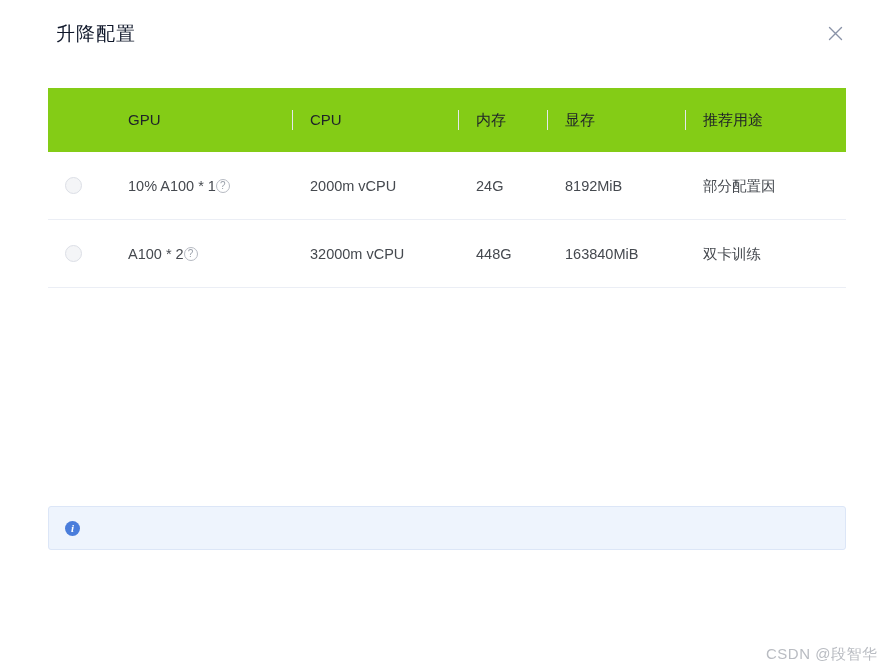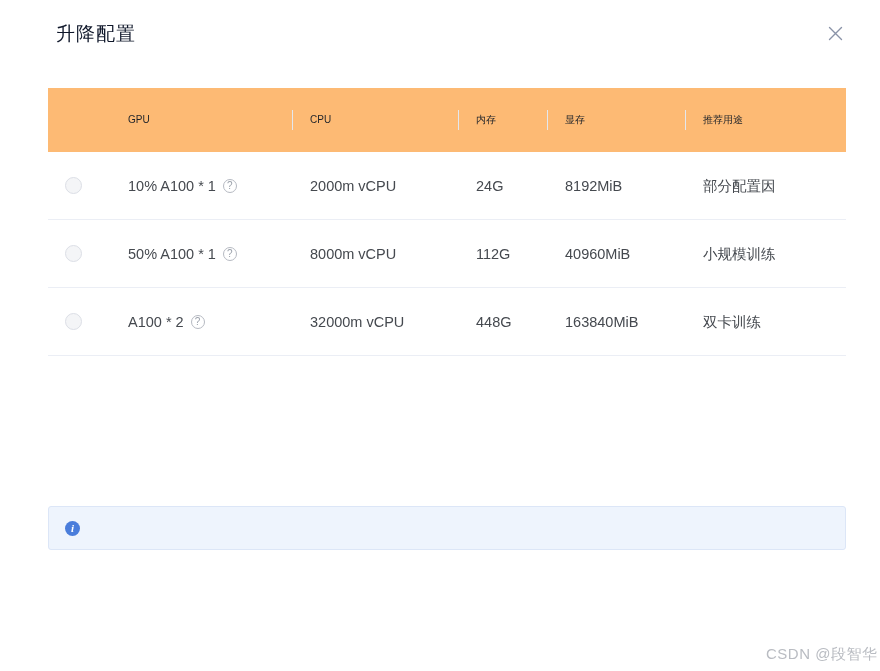--- a/index.html
+++ b/index.html
@@ -64,25 +64,25 @@
     top: 88px;
     width: 798px;
   }
   .cfg-table {
     width: 798px;
     border-collapse: collapse;
     table-layout: fixed;
     font-size: 14.5px;
   }
   .cfg-table thead th {
-    background: #fdba74;
+    background: #84cc16;
     height: 64px;
     font-weight: normal;
     color: #1f2329;
-    font-size: 10px;
+    font-size: 15px;
     text-align: left;
     padding: 0;
     vertical-align: middle;
     position: relative;
   }
   .cfg-table thead th .hd {
     display: block;
     padding-left: 18px;
     line-height: 20px;
   }
@@ -155,21 +155,21 @@
     margin-left: -4px;
     margin-top: -4px;
     border-radius: 50%;
     background: #4a7ddb;
   }
 
   
   .gpu-cell {
     display: flex;
     align-items: center;
-    gap: 7px;
+    gap: 0;
     padding-left: 18px;
     line-height: 20px;
     white-space: nowrap;
     position: relative;
   }
   .help-icon {
     width: 14px;
     height: 14px;
     flex: 0 0 14px;
     border-radius: 50%;
@@ -312,55 +312,30 @@
           </td>
           <td>
             <span class="cell">8192MiB</span>
           </td>
           <td>
             <span class="cell">部分配置因</span>
           </td>
         </tr>
 
 
+
+
         <tr>
           <td class="c-radio">
             <span class="cell">
                 <span class="radio"></span>
               </span>
           </td>
           <td>
             <span class="gpu-cell">
-              <span>50% A100 * 1</span>
-              <span class="help-icon">?</span>
-            </span>
-          </td>
-          <td>
-            <span class="cell">8000m vCPU</span>
-          </td>
-          <td>
-            <span class="cell">112G</span>
-          </td>
-          <td>
-            <span class="cell">40960MiB</span>
-          </td>
-          <td>
-            <span class="cell">小规模训练</span>
-          </td>
-        </tr>
-
-
-        <tr>
-          <td class="c-radio">
-            <span class="cell">
-                <span class="radio"></span>
-              </span>
-          </td>
-          <td>
-            <span class="gpu-cell">
               <span>A100 * 2</span>
               <span class="help-icon">?</span>
             </span>
           </td>
           <td>
             <span class="cell">32000m vCPU</span>
           </td>
           <td>
             <span class="cell">448G</span>
           </td>

